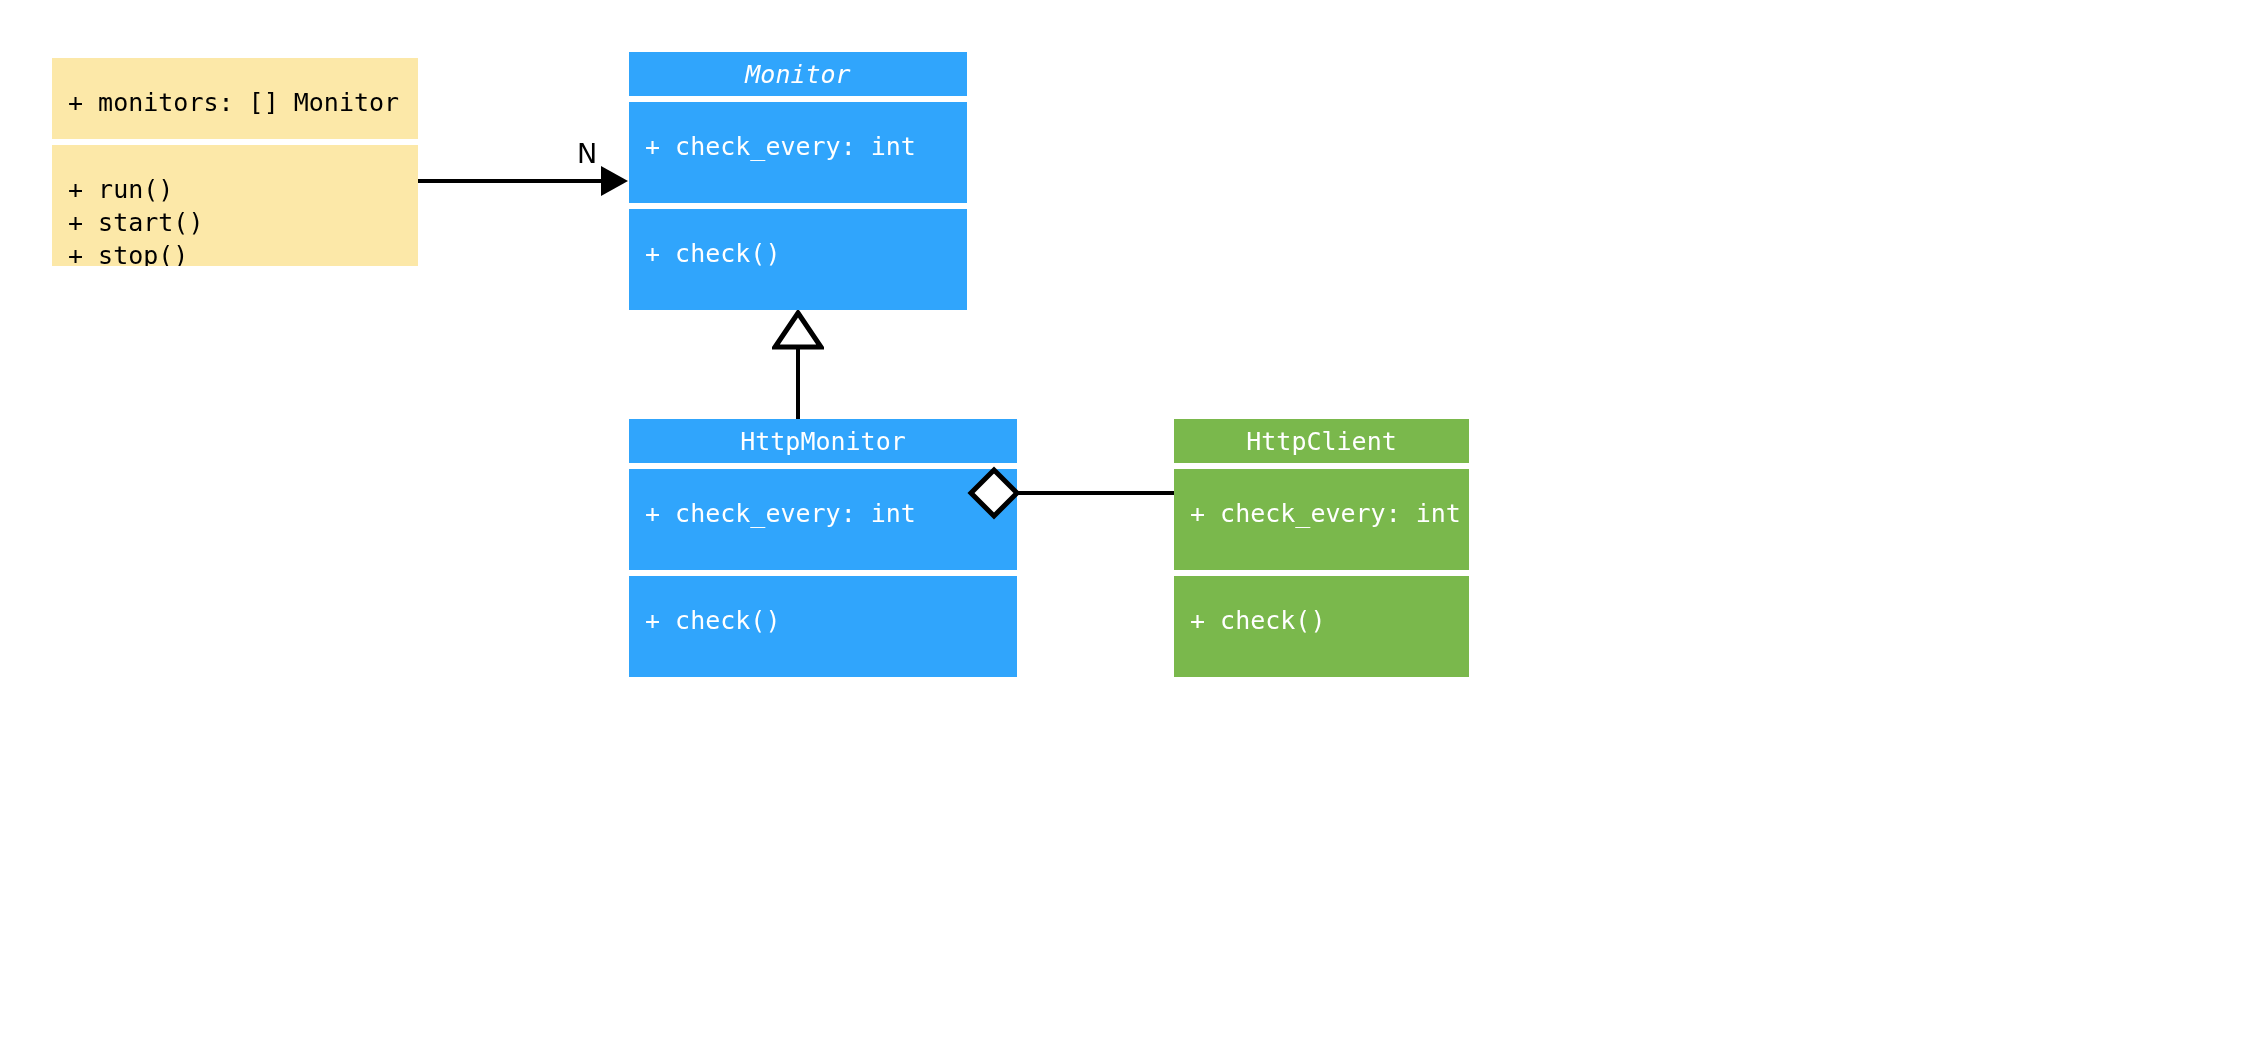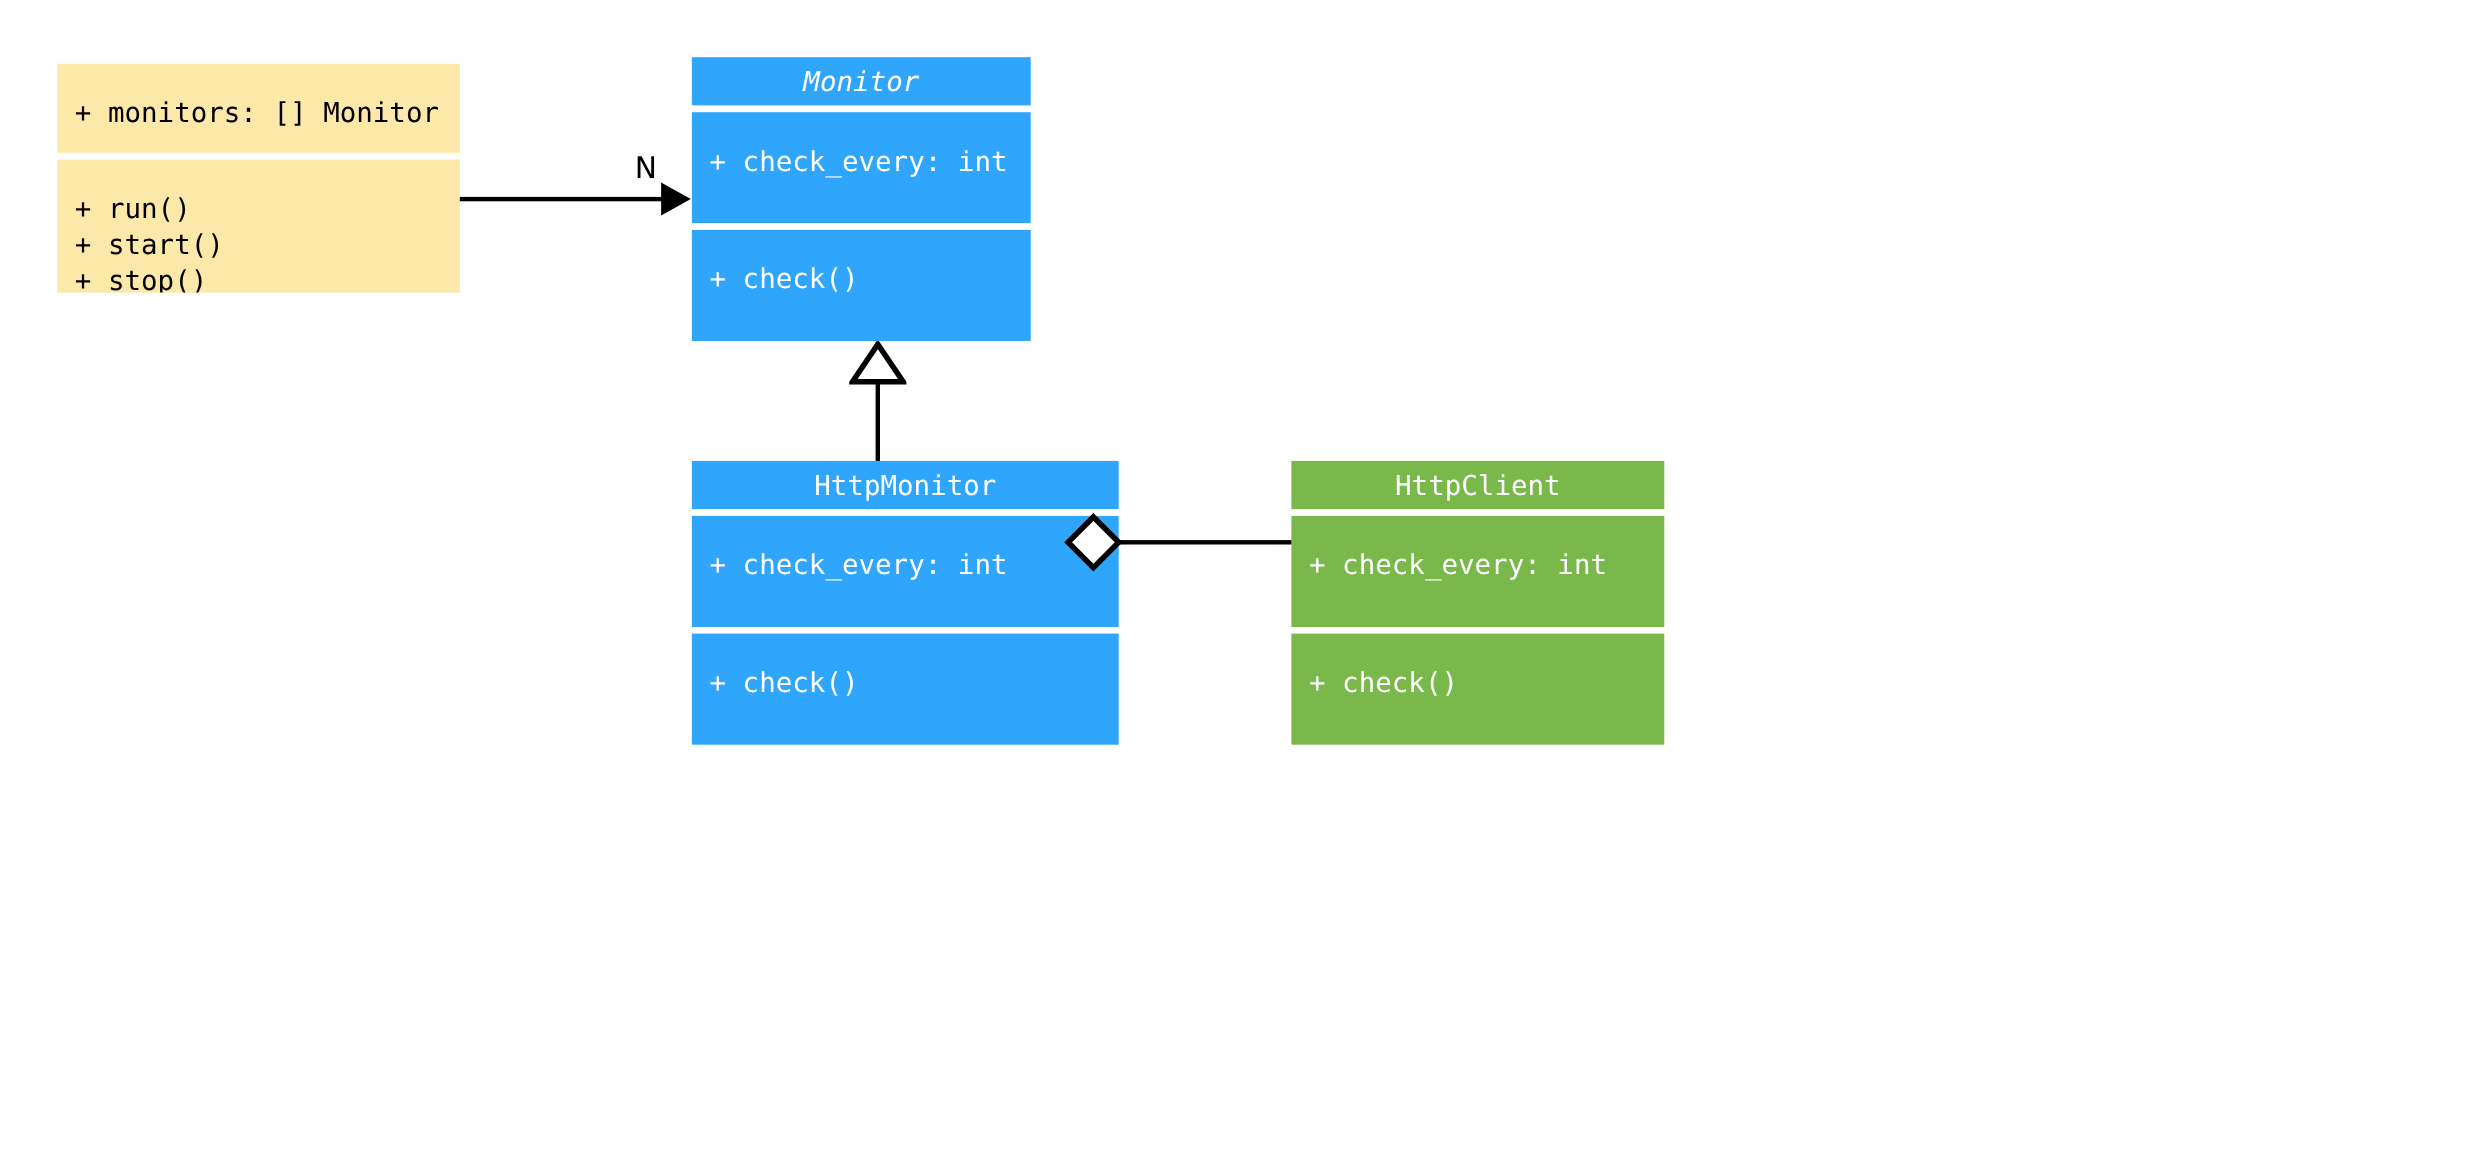--- a/index.html
+++ b/index.html
@@ -91,37 +91,37 @@
 
   <div class="uml-class theme-yellow" style="left:52px; top:52px; width:366px;">
     <div class="row-gap"></div>
     <div class="uml-row uml-members-row" style="height:81px;">+ monitors: [] Monitor</div>
     <div class="row-gap"></div>
     <div class="uml-row uml-members-row" style="height:121px;">+ run()
 + start()
 + stop()</div>
   </div>
 
-  <div class="uml-class theme-blue" style="left:629px; top:52px; width:308px;">
+  <div class="uml-class theme-blue" style="left:629px; top:52px; width:338px;">
     <div class="uml-row uml-title-row abstract" style="height:44px;">Monitor</div>
     <div class="row-gap"></div>
     <div class="uml-row uml-members-row" style="height:101px;">+ check_every: int</div>
     <div class="row-gap"></div>
     <div class="uml-row uml-members-row" style="height:101px;">+ check()</div>
   </div>
 
   <div class="uml-class theme-blue" style="left:629px; top:419px; width:388px;">
     <div class="uml-row uml-title-row" style="height:44px;">HttpMonitor</div>
     <div class="row-gap"></div>
     <div class="uml-row uml-members-row" style="height:101px;">+ check_every: int</div>
     <div class="row-gap"></div>
     <div class="uml-row uml-members-row" style="height:101px;">+ check()</div>
   </div>
 
-  <div class="uml-class theme-green" style="left:1174px; top:419px; width:339px;">
+  <div class="uml-class theme-green" style="left:1174px; top:419px; width:295px;">
     <div class="uml-row uml-title-row" style="height:44px;">HttpClient</div>
     <div class="row-gap"></div>
     <div class="uml-row uml-members-row" style="height:101px;">+ check_every: int</div>
     <div class="row-gap"></div>
     <div class="uml-row uml-members-row" style="height:101px;">+ check()</div>
   </div>
 
   <div class="conn" style="left:0; top:0; width:100%; height:100%; pointer-events:none;">
     <div class="conn-line-h" style="left:418px; top:179px; width:185px;"></div>
     <div class="arrow-head-filled" style="left:601px; top:166px;"></div>

